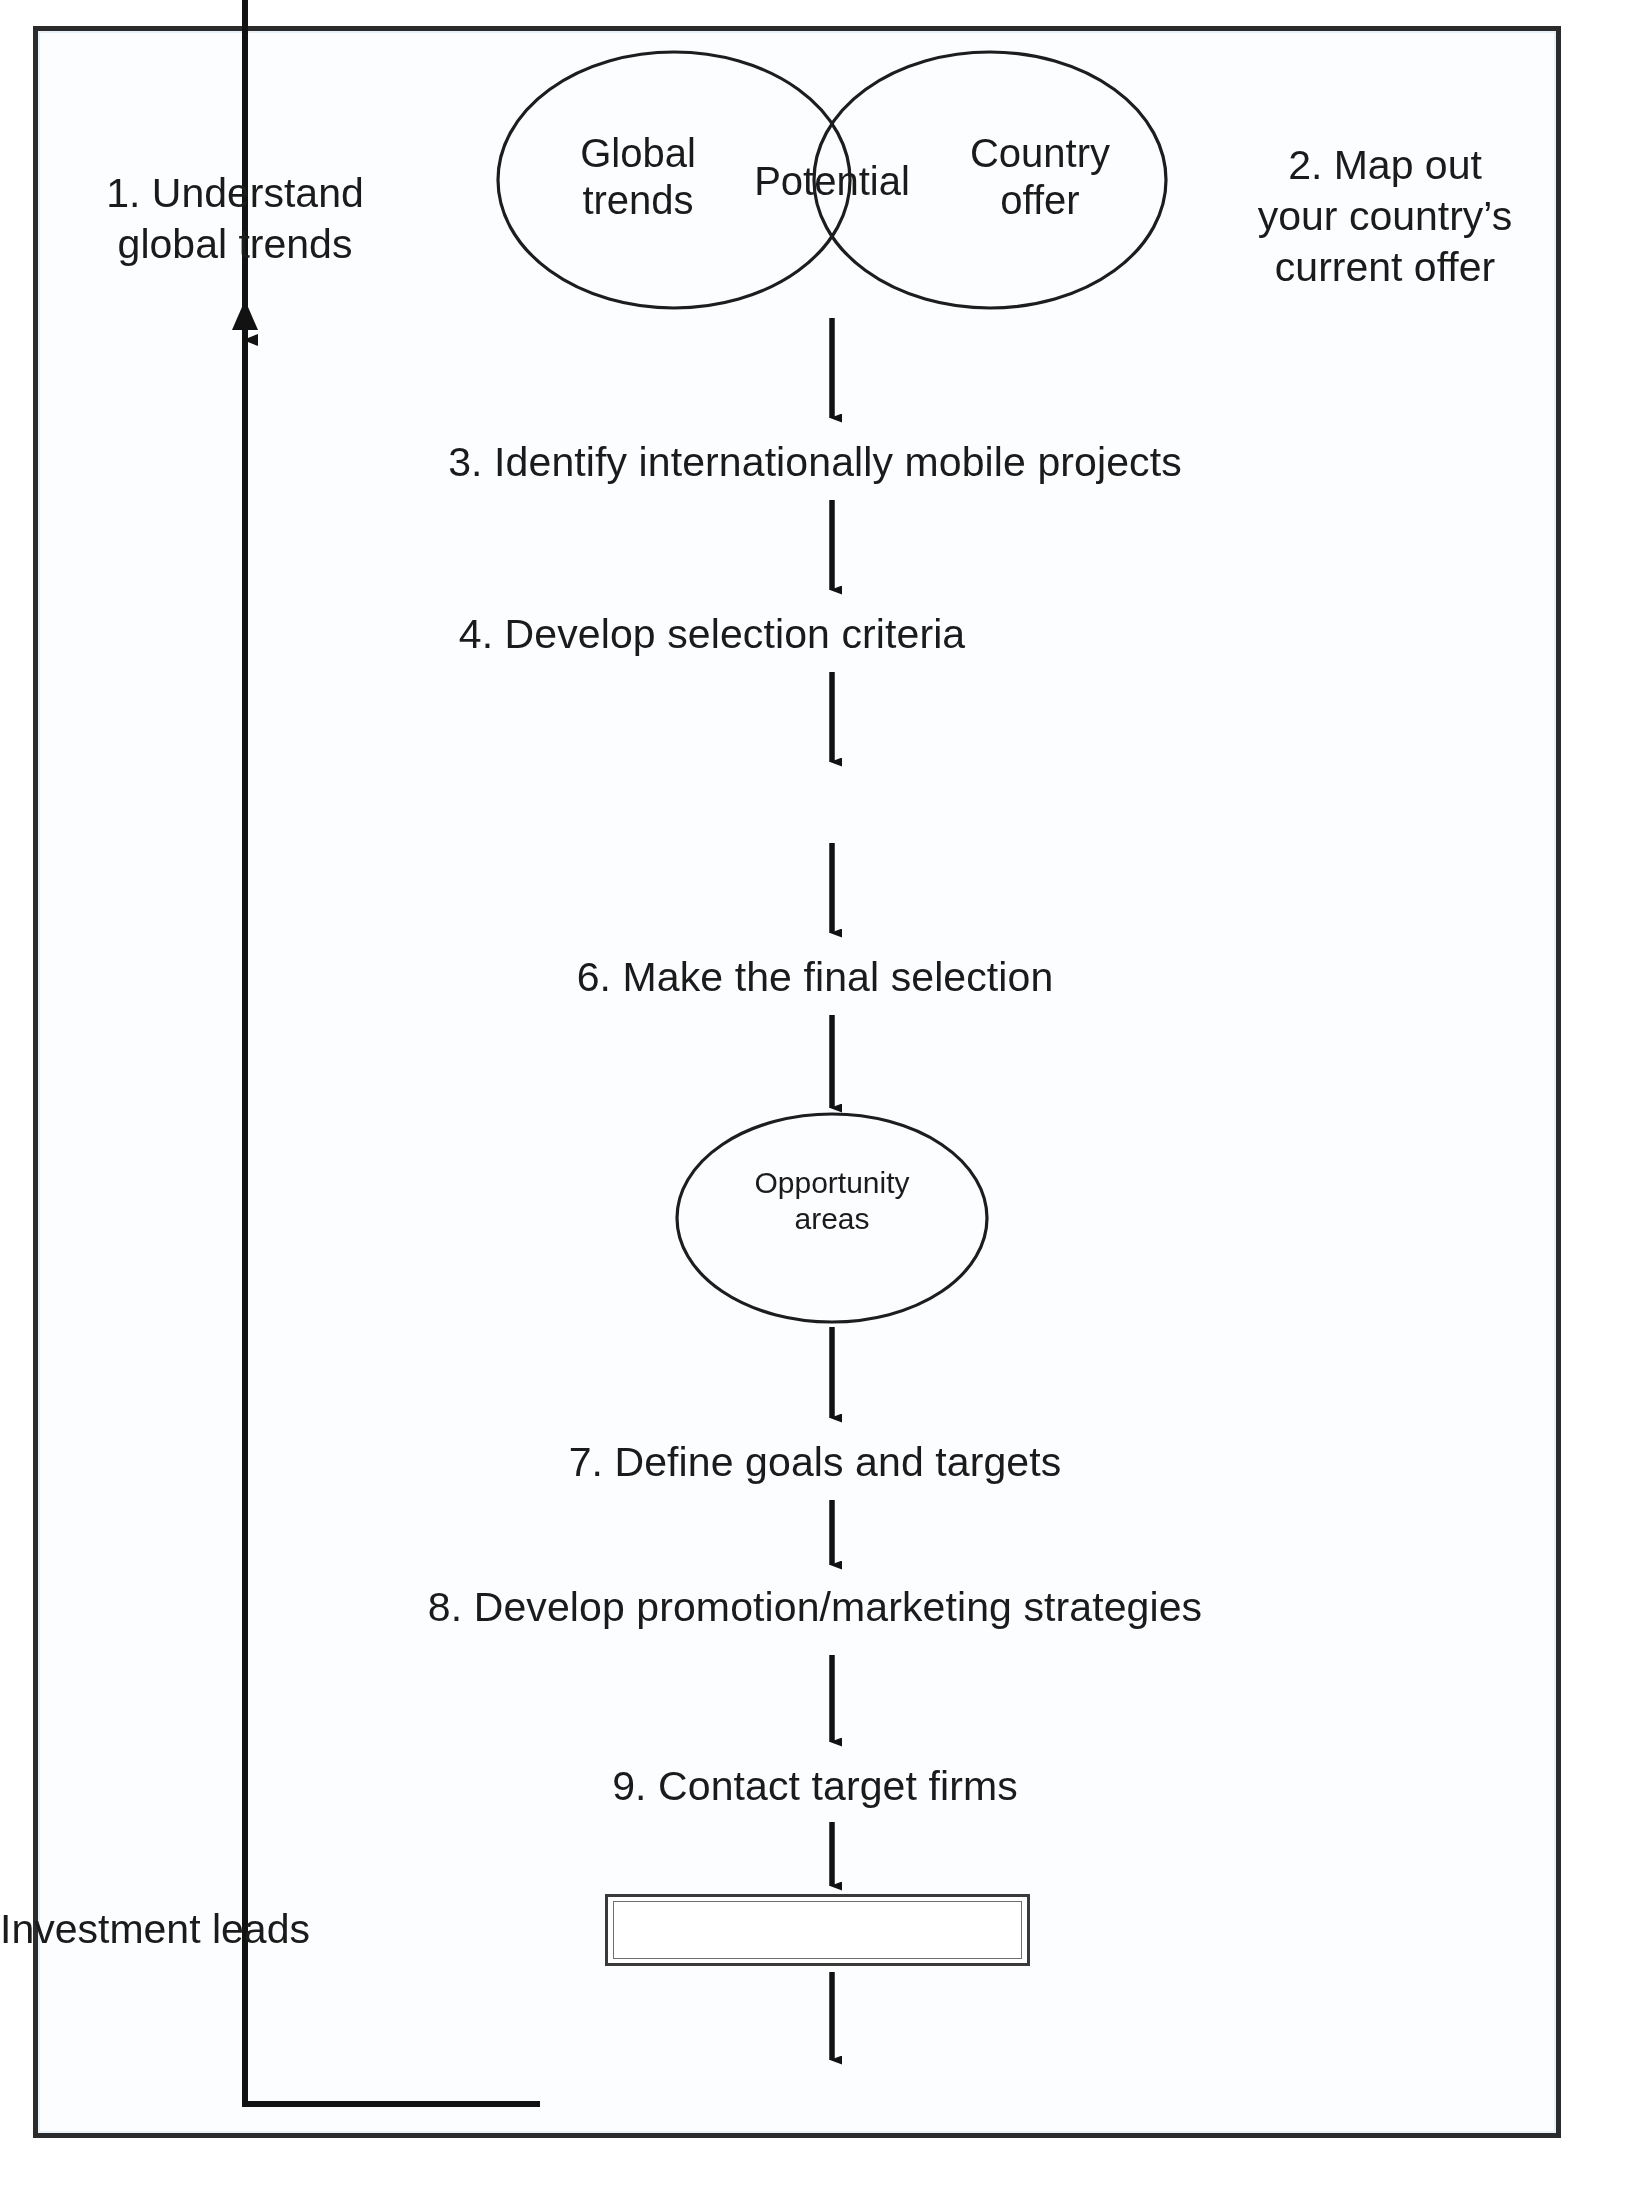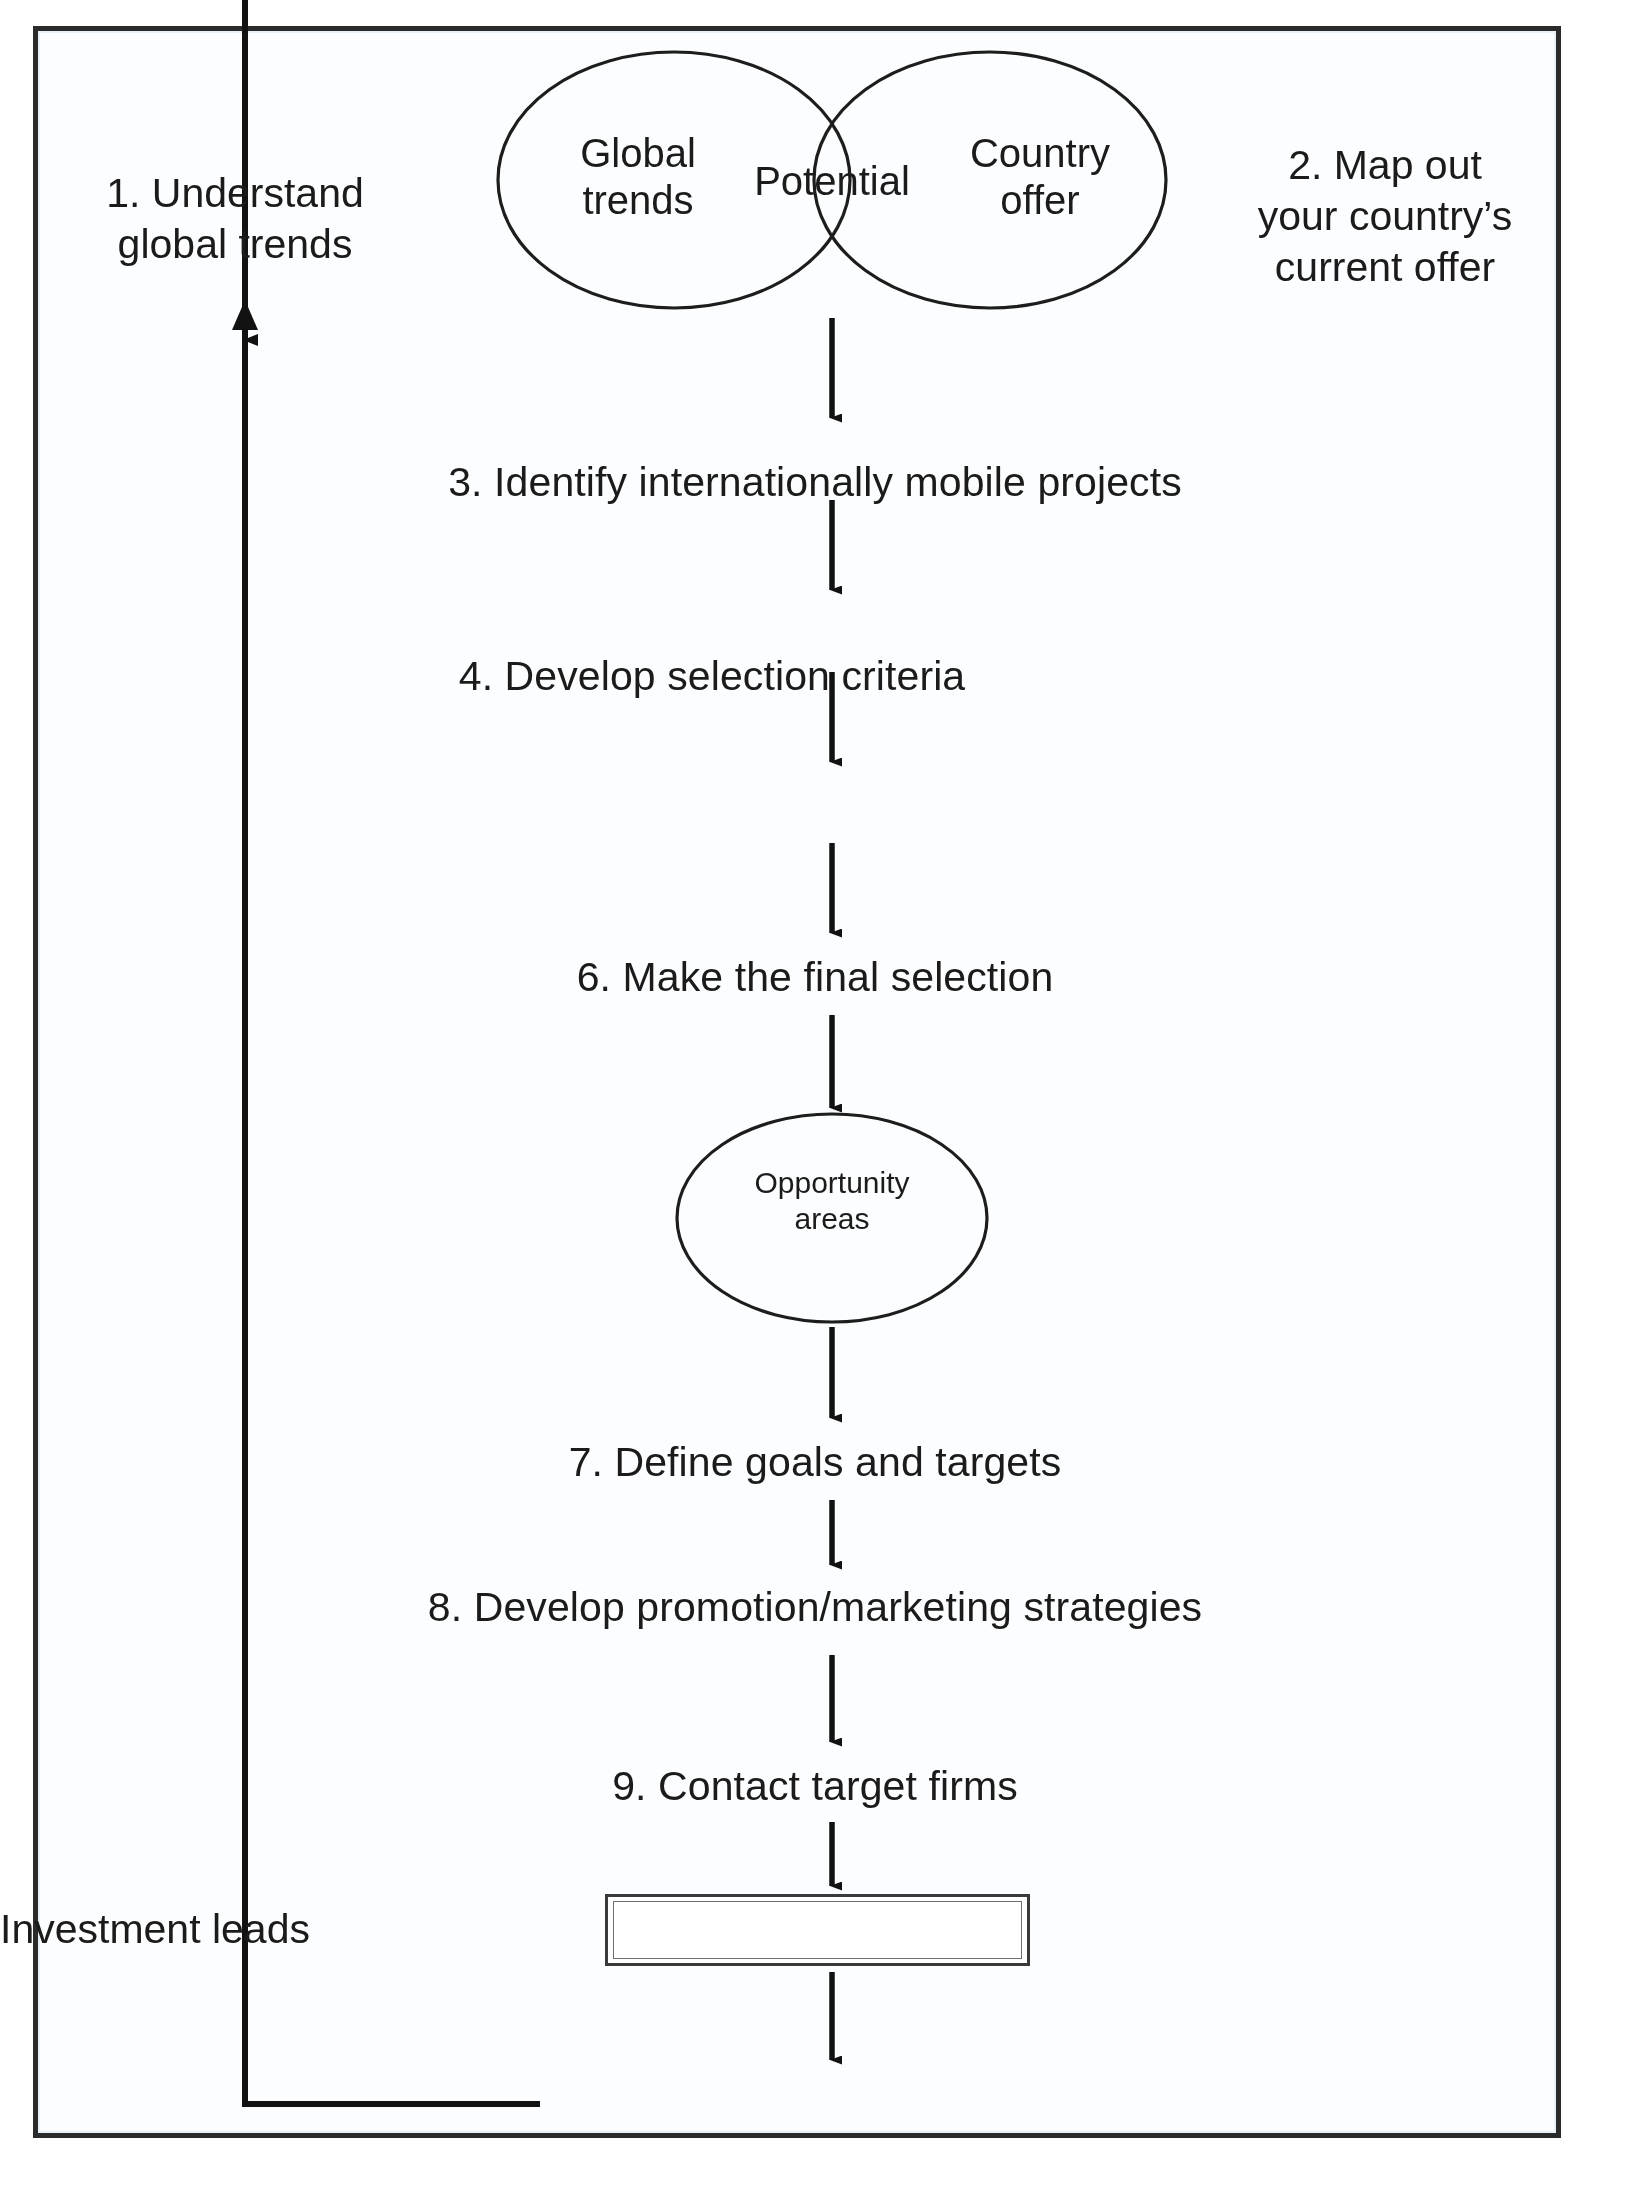--- a/index.html
+++ b/index.html
@@ -165,23 +165,23 @@
     <div>1. Understand</div>
     <div>global trends</div>
   </div>
 
   <div class="side-label" style="left:1200px; top:140px; width:370px;">
     <div>2. Map out</div>
     <div>your country’s</div>
     <div>current offer</div>
   </div>
 
-  <div class="step-label" style="left:0px; top:458px; width:1630px; text-align:center;">3. Identify internationally mobile projects</div>
-
-  <div class="step-label" style="left:0px; top:610px; width:1424px; text-align:center;margin-top:42px;">4. Develop selection criteria</div>
+  <div class="step-label" style="left:0px; top:438px; width:1630px; text-align:center;">3. Identify internationally mobile projects</div>
+
+  <div class="step-label" style="left:0px; top:610px; width:1424px; text-align:center;">4. Develop selection criteria</div>
 
 
   <div class="step-label" style="left:0px; top:953px; width:1630px; text-align:center;">6. Make the final selection</div>
 
   <div class="ellipse-label" style="left:632px; top:1165px; width:400px;">
     <div>Opportunity</div>
     <div>areas</div>
   </div>
 
   <div class="step-label" style="left:0px; top:1438px; width:1630px; text-align:center;">7. Define goals and targets</div>

